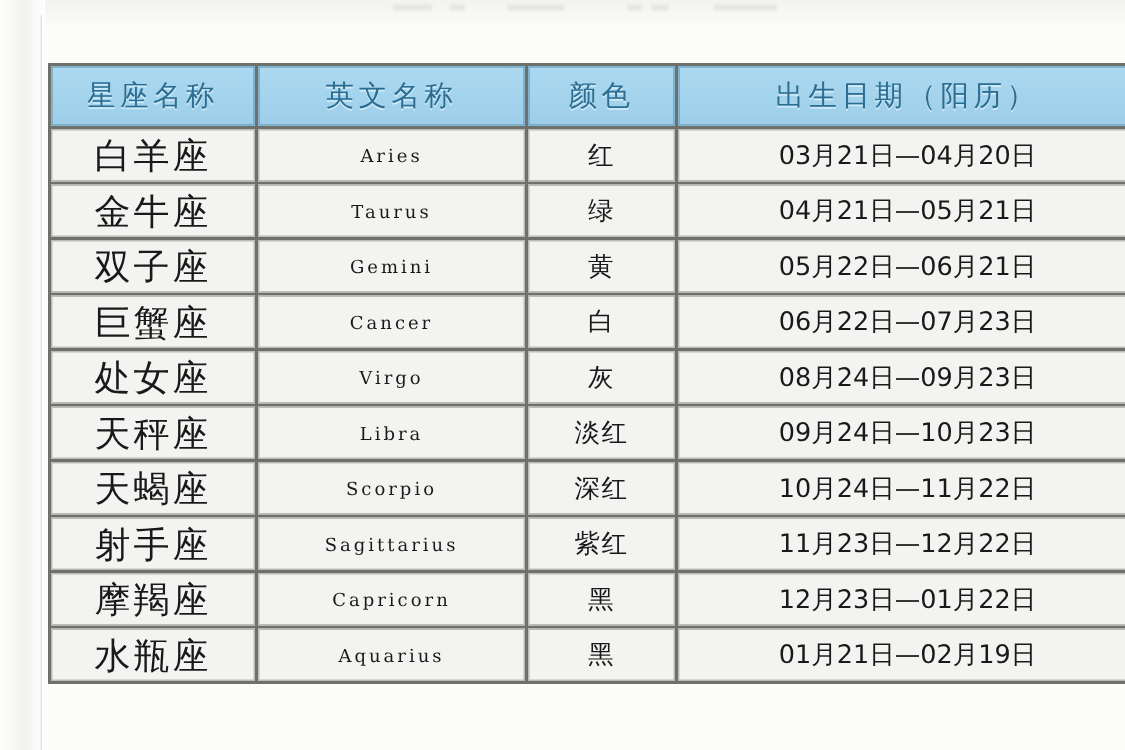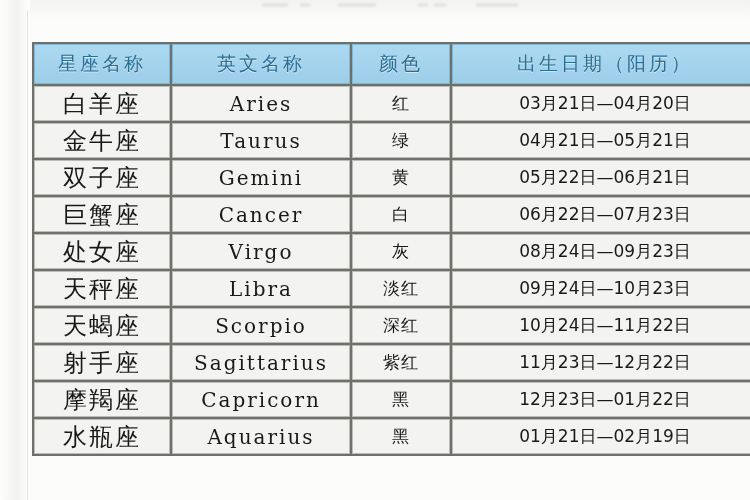--- a/index.html
+++ b/index.html
@@ -109,21 +109,21 @@
   .col-color { width: 98px; }
   .col-date  { width: 306px; }
 
   
   .cell-name {
     font-size: 24px;
     letter-spacing: 2px;
     font-family: "DejaVu Sans", "Liberation Sans", sans-serif;
   }
   .cell-en {
-    font-size: 20px;
+    font-size: 12px;
     letter-spacing: 2px;
     font-family: "DejaVu Serif", "Liberation Serif", serif;
   }
   .cell-color {
     font-size: 17px;
     letter-spacing: 1px;
   }
   .cell-date {
     font-size: 17px;
     letter-spacing: 0px;

